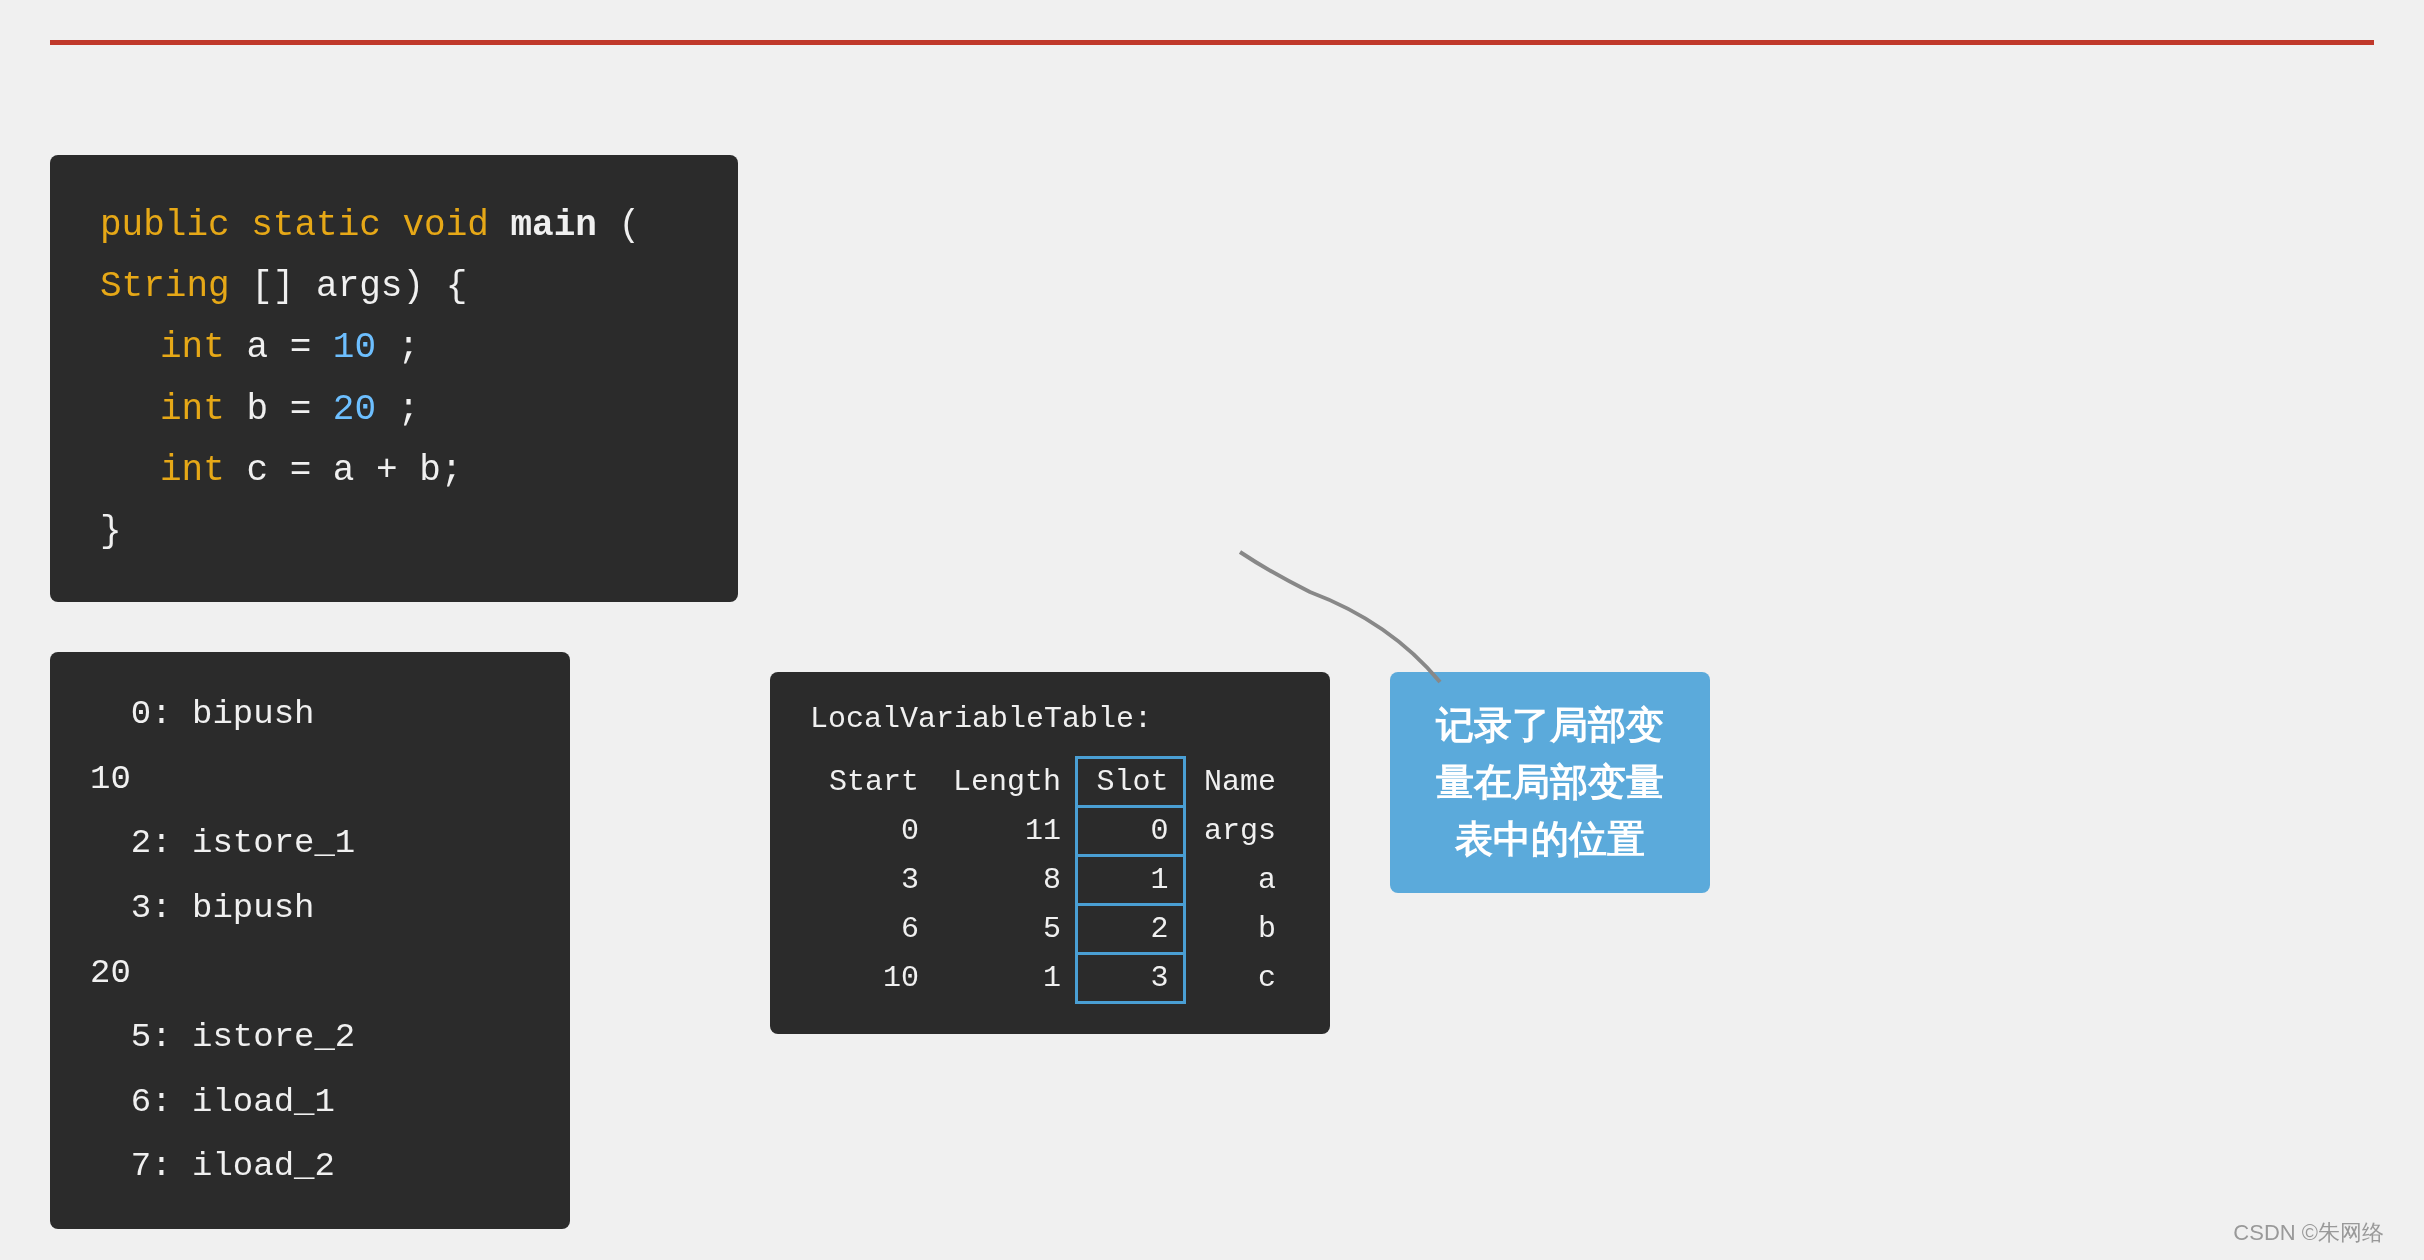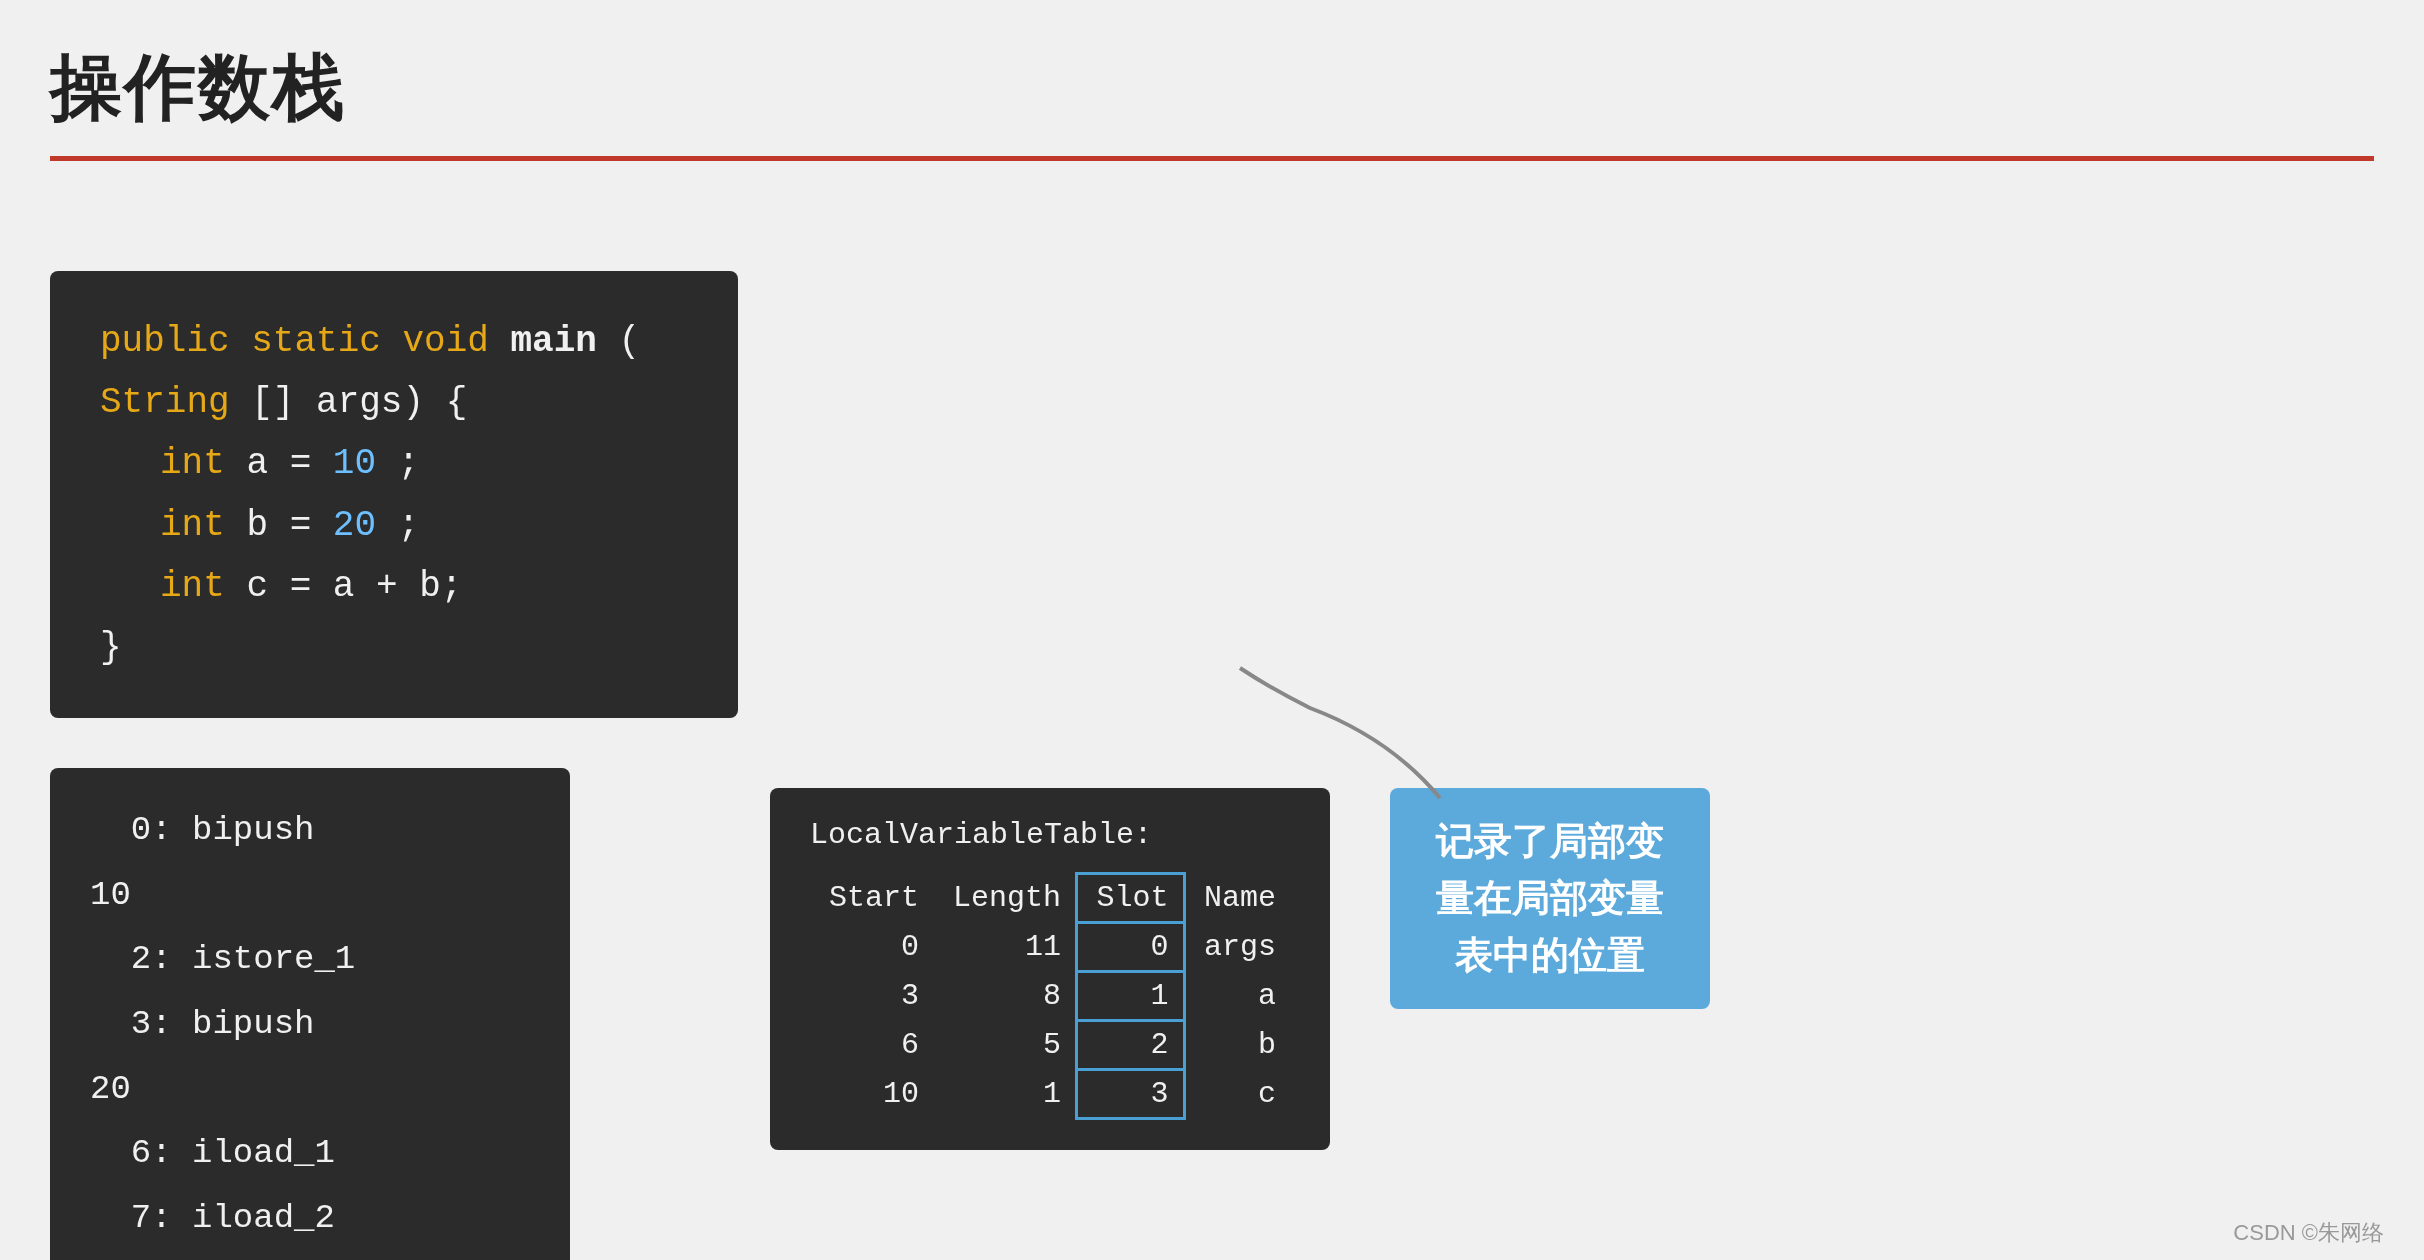--- a/index.html
+++ b/index.html
@@ -142,21 +142,20 @@
       font-size: 22px;
       color: #999;
     }
   </style>
 </head>
 <body>
 
 <div class="page-wrapper">
   <div class="content-area">
     <div>
-      <h1 class="page-title">操作数栈</h1>
       <div class="title-divider"></div>
     </div>
 
     <div class="code-block">
       <div>
         <span class="code-keyword">public</span>
         <span class="code-white"> </span>
         <span class="code-keyword">static</span>
         <span class="code-white"> </span>
         <span class="code-keyword">void</span>
@@ -192,20 +191,21 @@
         <span class="code-white">}</span>
       </div>
     </div>
 
     <div class="bottom-row">
 
       <div class="bytecode-block">
         <div>&nbsp; 0: bipush&nbsp;&nbsp;&nbsp;&nbsp;&nbsp;&nbsp;&nbsp;&nbsp;&nbsp;&nbsp; 10</div>
         <div>&nbsp; 2: istore_1</div>
         <div>&nbsp; 3: bipush&nbsp;&nbsp;&nbsp;&nbsp;&nbsp;&nbsp;&nbsp;&nbsp;&nbsp;&nbsp; 20</div>
+        <div>&nbsp; 5: istore_2</div>
         <div>&nbsp; 6: iload_1</div>
         <div>&nbsp; 7: iload_2</div>
 
       </div>
 
       <div style="position: relative; margin-top: 0;">
         <div class="table-annotation-area">
 
           <div class="lvt-block">
             <div class="lvt-title">LocalVariableTable:</div>

